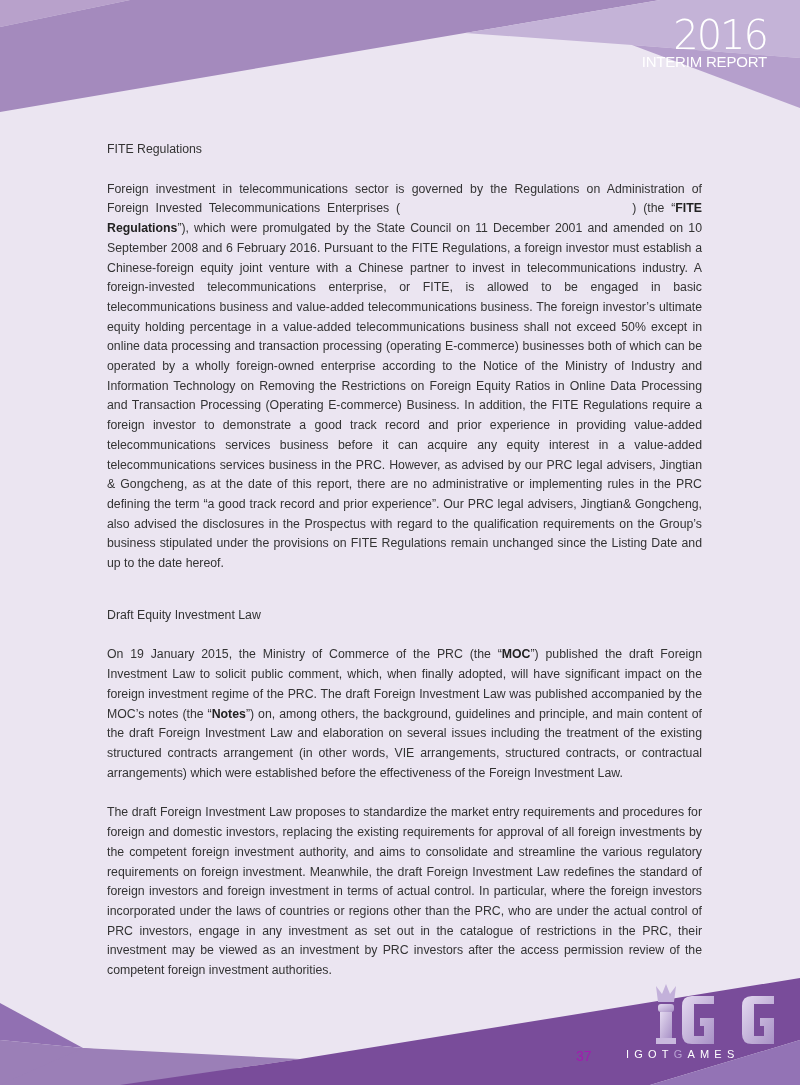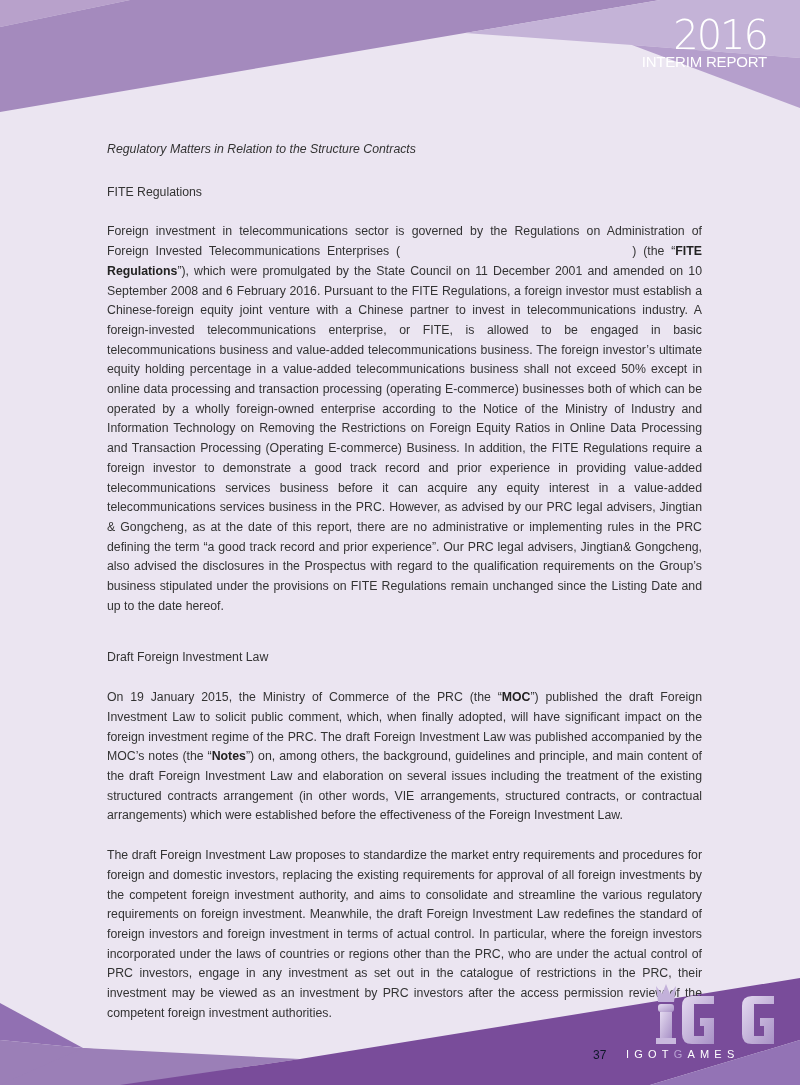--- a/index.html
+++ b/index.html
@@ -14,21 +14,21 @@
     .report-year { font-family: "DejaVu Sans", sans-serif; font-weight: 200; font-size: 40px; letter-spacing: -2px; line-height: 40px; }
     .report-label { font-family: "Liberation Sans", sans-serif; font-weight: normal; font-size: 15px; letter-spacing: -0.2px; margin-top: -2px; }
 
     .content { position: absolute; left: 107px; top: 140px; width: 595px; z-index: 2; font-size: 12.3px; line-height: 19.7px; }
     .section-italic { font-style: italic; margin: 0 0 23px 0; }
     .subhead { margin: 0 0 20px 0; }
     p.para { margin: 0 0 20px 0; text-align: justify; }
     p.para.gap-lg { margin-bottom: 32px; }
     b { font-weight: bold; color: #222; }
     .blank { display: inline-block; width: 232px; }
-    .page-number { position: absolute; left: 593px; top: 1048px; color: #0f172a; font-size: 12px; }
+    .page-number { position: absolute; left: 576px; top: 1048px; color: #a21caf; font-size: 14px; }
     .brand-text { position: absolute; left: 626px; top: 1048px; color: #fff; font-size: 11px; letter-spacing: 5.2px; }
     .brand-text .g2 { color: #b9a3d3; }
     .logo { position: absolute; left: 652px; top: 982px; width: 126px; height: 66px; z-index: 2; }
   </style>
 </head>
 <body>
 
 <svg class="bg" viewBox="0 0 800 1085" preserveAspectRatio="none">
 
   <polygon points="0,0 130,0 0,27" fill="#b8a1cb"></polygon>
@@ -42,27 +42,26 @@
   <polygon points="120,1085 300,1059 800,978 800,1040 650,1085" fill="#794c9a"></polygon>
   <polygon points="650,1085 800,1040 800,1085" fill="#9373b5"></polygon>
 </svg>
 
 <div class="report-badge">
   <div class="report-year">2016</div>
   <div class="report-label">INTERIM REPORT</div>
 </div>
 
 <div class="content">
-  <p class="section-italic">Regulatory Matters in Relation to the Structure Contracts</p>
 
   <p class="subhead">FITE Regulations</p>
 
   <p class="para gap-lg"><span>Foreign investment in telecommunications sector is governed by the Regulations on Administration of Foreign Invested Telecommunications Enterprises (</span><span class="blank"></span><span>) (the “</span><b>FITE Regulations</b><span>”), which were promulgated by the State Council on 11 December 2001 and amended on 10 September 2008 and 6 February 2016. Pursuant to the FITE Regulations, a foreign investor must establish a Chinese-foreign equity joint venture with a Chinese partner to invest in telecommunications industry. A foreign-invested telecommunications enterprise, or FITE, is allowed to be engaged in basic telecommunications business and value-added telecommunications business. The foreign investor’s ultimate equity holding percentage in a value-added telecommunications business shall not exceed 50% except in online data processing and transaction processing (operating E-commerce) businesses both of which can be operated by a wholly foreign-owned enterprise according to the Notice of the Ministry of Industry and Information Technology on Removing the Restrictions on Foreign Equity Ratios in Online Data Processing and Transaction Processing (Operating E-commerce) Business. In addition, the FITE Regulations require a foreign investor to demonstrate a good track record and prior experience in providing value-added telecommunications services business before it can acquire any equity interest in a value-added telecommunications services business in the PRC. However, as advised by our PRC legal advisers, Jingtian &amp; Gongcheng, as at the date of this report, there are no administrative or implementing rules in the PRC defining the term “a good track record and prior experience”. Our PRC legal advisers, Jingtian&amp; Gongcheng, also advised the disclosures in the Prospectus with regard to the qualification requirements on the Group’s business stipulated under the provisions on FITE Regulations remain unchanged since the Listing Date and up to the date hereof.</span></p>
 
-  <p class="subhead">Draft Foreign Investment Law</p>
+  <p class="subhead">Draft Equity Investment Law</p>
 
   <p class="para"><span>On 19 January 2015, the Ministry of Commerce of the PRC (the “</span><b>MOC</b><span>”) published the draft Foreign Investment Law to solicit public comment, which, when finally adopted, will have significant impact on the foreign investment regime of the PRC. The draft Foreign Investment Law was published accompanied by the MOC’s notes (the “</span><b>Notes</b><span>”) on, among others, the background, guidelines and principle, and main content of the draft Foreign Investment Law and elaboration on several issues including the treatment of the existing structured contracts arrangement (in other words, VIE arrangements, structured contracts, or contractual arrangements) which were established before the effectiveness of the Foreign Investment Law.</span></p>
 
   <p class="para">The draft Foreign Investment Law proposes to standardize the market entry requirements and procedures for foreign and domestic investors, replacing the existing requirements for approval of all foreign investments by the competent foreign investment authority, and aims to consolidate and streamline the various regulatory requirements on foreign investment. Meanwhile, the draft Foreign Investment Law redefines the standard of foreign investors and foreign investment in terms of actual control. In particular, where the foreign investors incorporated under the laws of countries or regions other than the PRC, who are under the actual control of PRC investors, engage in any investment as set out in the catalogue of restrictions in the PRC, their investment may be viewed as an investment by PRC investors after the access permission review of the competent foreign investment authorities.</p>
 </div>
 
 <svg class="logo" viewBox="0 0 126 66">
   <defs>
     <linearGradient id="lg" x1="0" y1="0" x2="1" y2="1">
       <stop offset="0" stop-color="#e4daf0"></stop>

